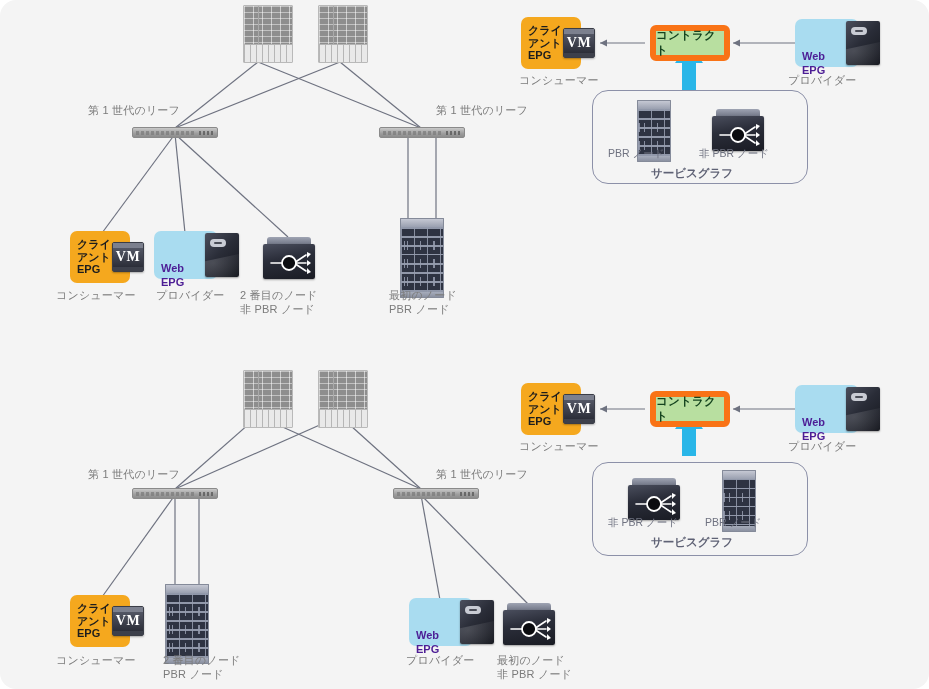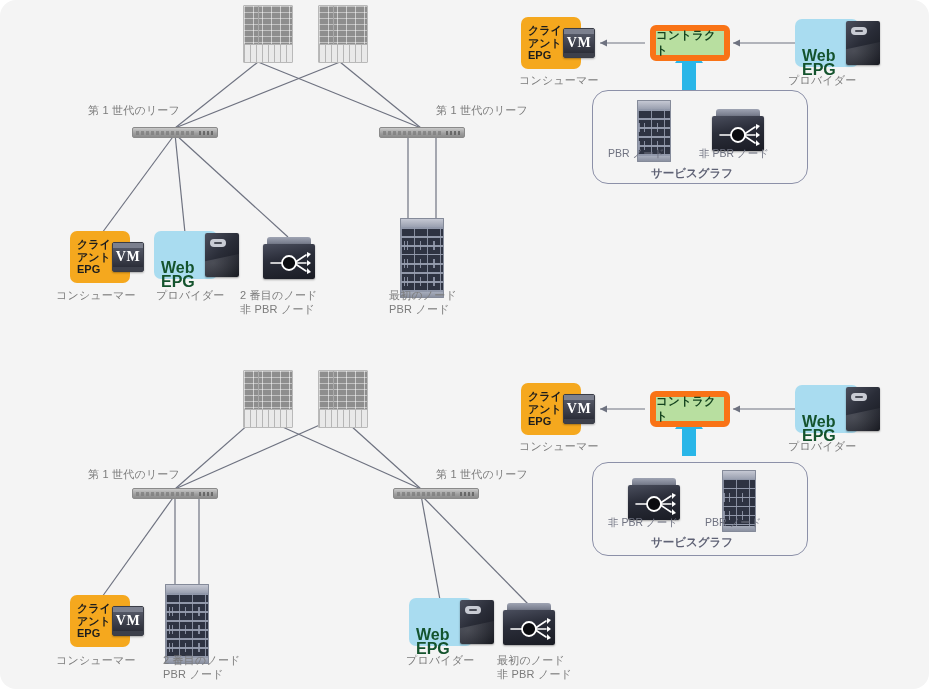--- a/index.html
+++ b/index.html
@@ -82,21 +82,21 @@
   .epg .txt{
     font-weight:bold;
     font-size:11px;
     line-height:12.5px;
     padding-left:7px;
     white-space:pre-line;
   }
   .epg.client{width:60px;height:52px;background:#f5a81e;}
   .epg.client .txt{color:#1d1d1d;}
   .epg.web{width:64px;height:48px;background:#a9dcf0;}
-  .epg.web .txt{color:#14532d;font-size:16px;line-height:14px;margin-top:40px;}
+  .epg.web .txt{color:#4c1d95;font-size:11px;line-height:14px;margin-top:40px;}
 
   
   .vm-badge{
     position:absolute;right:-14px;top:11px;
     width:30px;height:28px;
     background:linear-gradient(#5d6170,#23252f);
     border:1px solid #3a3d47;
     border-radius:2px;
     display:flex;align-items:center;justify-content:center;
     box-shadow:0 1px 2px rgba(0,0,0,.3);

